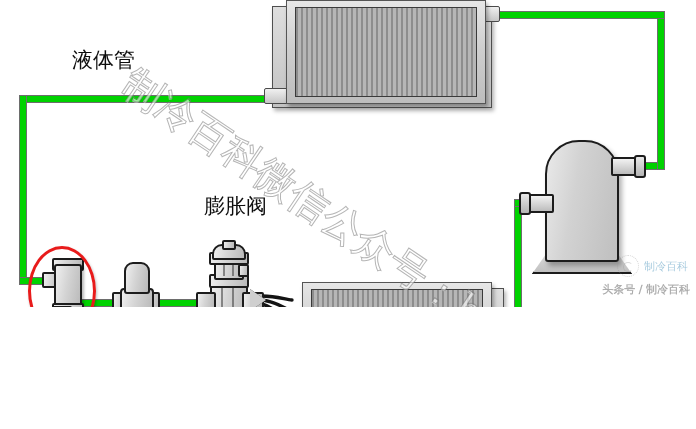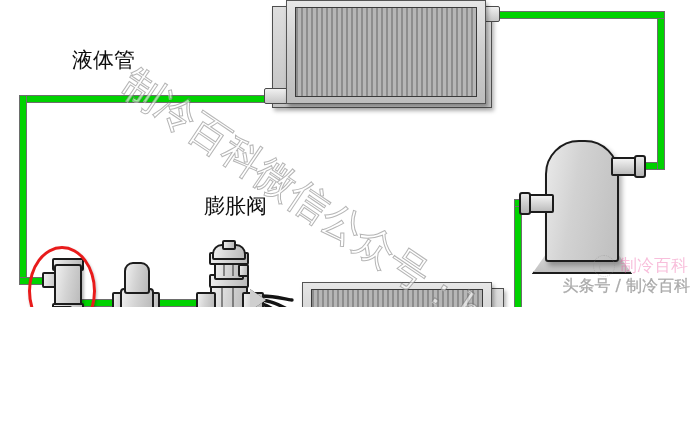--- a/index.html
+++ b/index.html
@@ -54,29 +54,29 @@
   .wm-logo-mark::after {
     content: "";
     position: absolute;
     left: 5px; top: 6px;
     width: 8px; height: 8px;
     border-radius: 50%;
     border: 1.5px solid #9a9a9a;
     border-right-color: transparent;
   }
   .wm-logo-text {
-    font-size: 17px;
-    color: #ec4899;
+    font-size: 11px;
+    color: #0369a1;
     font-family: "DejaVu Sans", sans-serif;
   }
   .wm-byline {
     position: absolute;
     right: 6px;
     bottom: 10px;
-    font-size: 16px;
+    font-size: 11px;
     color: rgba(150,150,150,0.75);
     -webkit-text-stroke: 0.3px rgba(120,120,120,0.5);
     pointer-events: none;
     user-select: none;
     font-family: "DejaVu Sans", sans-serif;
   }
 
   
   .pipe {
     position: absolute;

